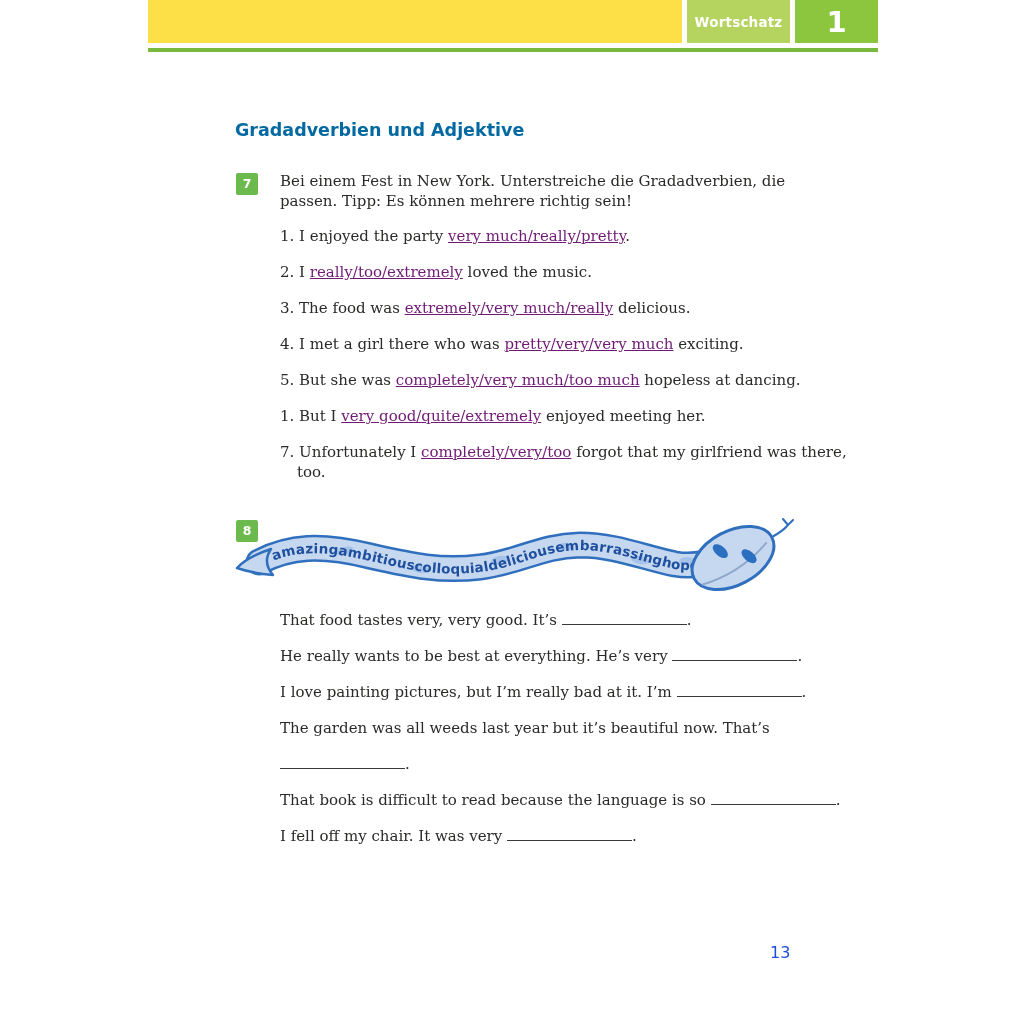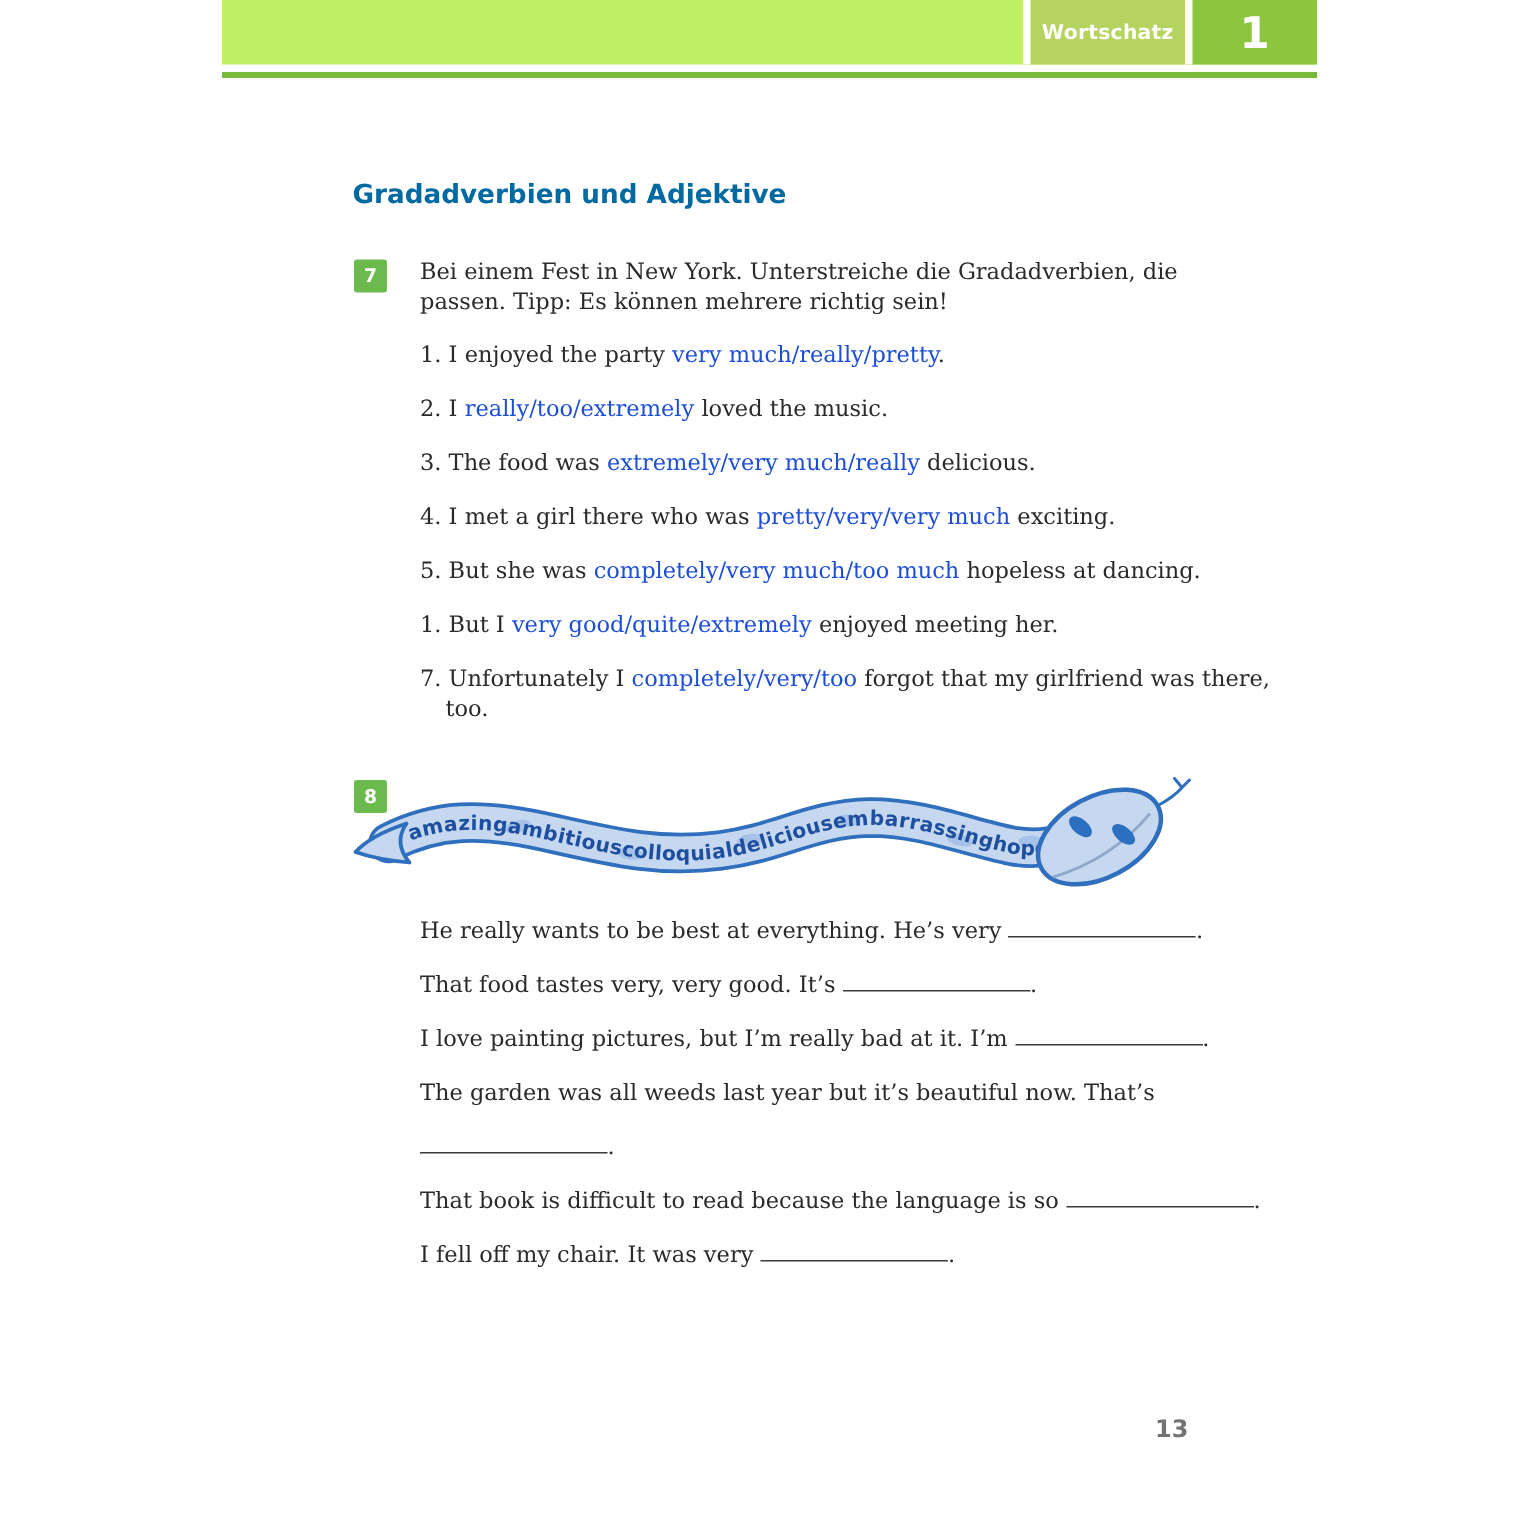--- a/index.html
+++ b/index.html
@@ -1,21 +1,21 @@
 <!DOCTYPE html>
 <html><head>
 <meta charset="utf-8">
 <style>
   html,body { margin:0; padding:0; background:#ffffff; }
   .page {
     position:relative; width:1024px; height:1024px; background:#ffffff;
     font-family:"DejaVu Serif", serif; color:#2b2a28; overflow:hidden;
   }
   
-  .top-bar { position:absolute; left:148px; top:0; width:730px; height:43px; background:#bef264; }
+  .top-bar { position:absolute; left:148px; top:0; width:730px; height:43px; background:#fde047; }
   .tab {
     position:absolute; top:0; left:534px; width:113px; height:43px; background:#b5d45f;
     border-left:5px solid #fff; border-right:5px solid #fff; box-sizing:border-box;
     display:flex; align-items:center; justify-content:center;
   }
   .tab span { font-family:"DejaVu Sans", sans-serif; font-weight:bold; font-size:13.5px; color:#fff; letter-spacing:.2px; }
   .chap {
     position:absolute; top:0; right:0; width:88px; height:43px; background:#8cc63f;
     border-left:5px solid #fff; box-sizing:border-box;
     display:flex; align-items:center; justify-content:center;
@@ -32,28 +32,28 @@
   .ex7 { margin-top:31px; }
   .ex8 { margin-top:54px; }
   .badge {
     position:absolute; left:1px; top:2px; width:22px; height:22px; background:#6cba4d;
     color:#fff; font-family:"DejaVu Sans", sans-serif; font-weight:bold; font-size:12.5px;
     text-align:center; line-height:22px; border-radius:2px;
   }
   .instructions { margin:0; font-size:15px; line-height:20px; max-width:540px; }
   ol.items { list-style:none; margin:15px 0 0 0; padding:0; max-width:575px; }
   ol.items li { margin:0 0 16px 0; font-size:15px; line-height:20px; padding-left:17px; text-indent:-17px; }
-  .blue { color:#1d4ed8; }
+  .blue { color:#701a75;text-decoration:underline; }
   .snake-wrap { width:560px; height:80px; margin:-18px 0 0 -45px; }
   .gap-sentences { margin-top:12px; max-width:585px; }
   .gap-sentence { font-size:15px; line-height:20px; margin:0 0 16px 0; }
   .blank { display:inline-block; width:125px; height:13px; border-bottom:1.4px solid #3a3a38; }
   .page-number {
     position:absolute; left:770px; top:943px;
-    font-family:"DejaVu Sans", sans-serif; font-weight:bold; font-size:16px; color:#737373;
+    font-family:"DejaVu Sans", sans-serif; font-weight:normal; font-size:16px; color:#1d4ed8;
   }
 </style>
 </head>
 <body>
 
 <div class="page">
 
   <div class="top-bar">
     <div class="tab">
       <span>Wortschatz</span>
@@ -108,22 +108,22 @@
             <ellipse cx="0" cy="0" rx="44" ry="27" fill="#c6d8f0" stroke="#2f6fbe" stroke-width="3"></ellipse>
             <path d="M -40 9 Q 0 17 37 2" stroke="#8fa8c8" stroke-width="2" fill="none"></path>
             <ellipse cx="-8" cy="-12" rx="5" ry="9" transform="rotate(-22 -8 -12)" fill="#2a6fc0"></ellipse>
             <ellipse cx="15" cy="6" rx="5" ry="9" transform="rotate(-22 15 6)" fill="#2a6fc0"></ellipse>
           </g>
           <path d="M 537 19 Q 548 13 553 7 M 553 7 L 558 2 M 553 7 L 548 1" stroke="#2f6fbe" stroke-width="2" fill="none" stroke-linecap="round"></path>
         </svg>
       </div>
 
       <div class="gap-sentences">
+        <div class="gap-sentence"><span>That food tastes very, very good. It’s </span><span class="blank"></span><span>.</span></div>
         <div class="gap-sentence"><span>He really wants to be best at everything. He’s very </span><span class="blank"></span><span>.</span></div>
-        <div class="gap-sentence"><span>That food tastes very, very good. It’s </span><span class="blank"></span><span>.</span></div>
         <div class="gap-sentence"><span>I love painting pictures, but I’m really bad at it. I’m </span><span class="blank"></span><span>.</span></div>
         <div class="gap-sentence"><span>The garden was all weeds last year but it’s beautiful now. That’s</span></div>
         <div class="gap-sentence"><span class="blank"></span><span>.</span></div>
         <div class="gap-sentence"><span>That book is difficult to read because the language is so </span><span class="blank"></span><span>.</span></div>
         <div class="gap-sentence"><span>I fell off my chair. It was very </span><span class="blank"></span><span>.</span></div>
       </div>
     </section>
   </div>
 
   <div class="page-number">13</div>

